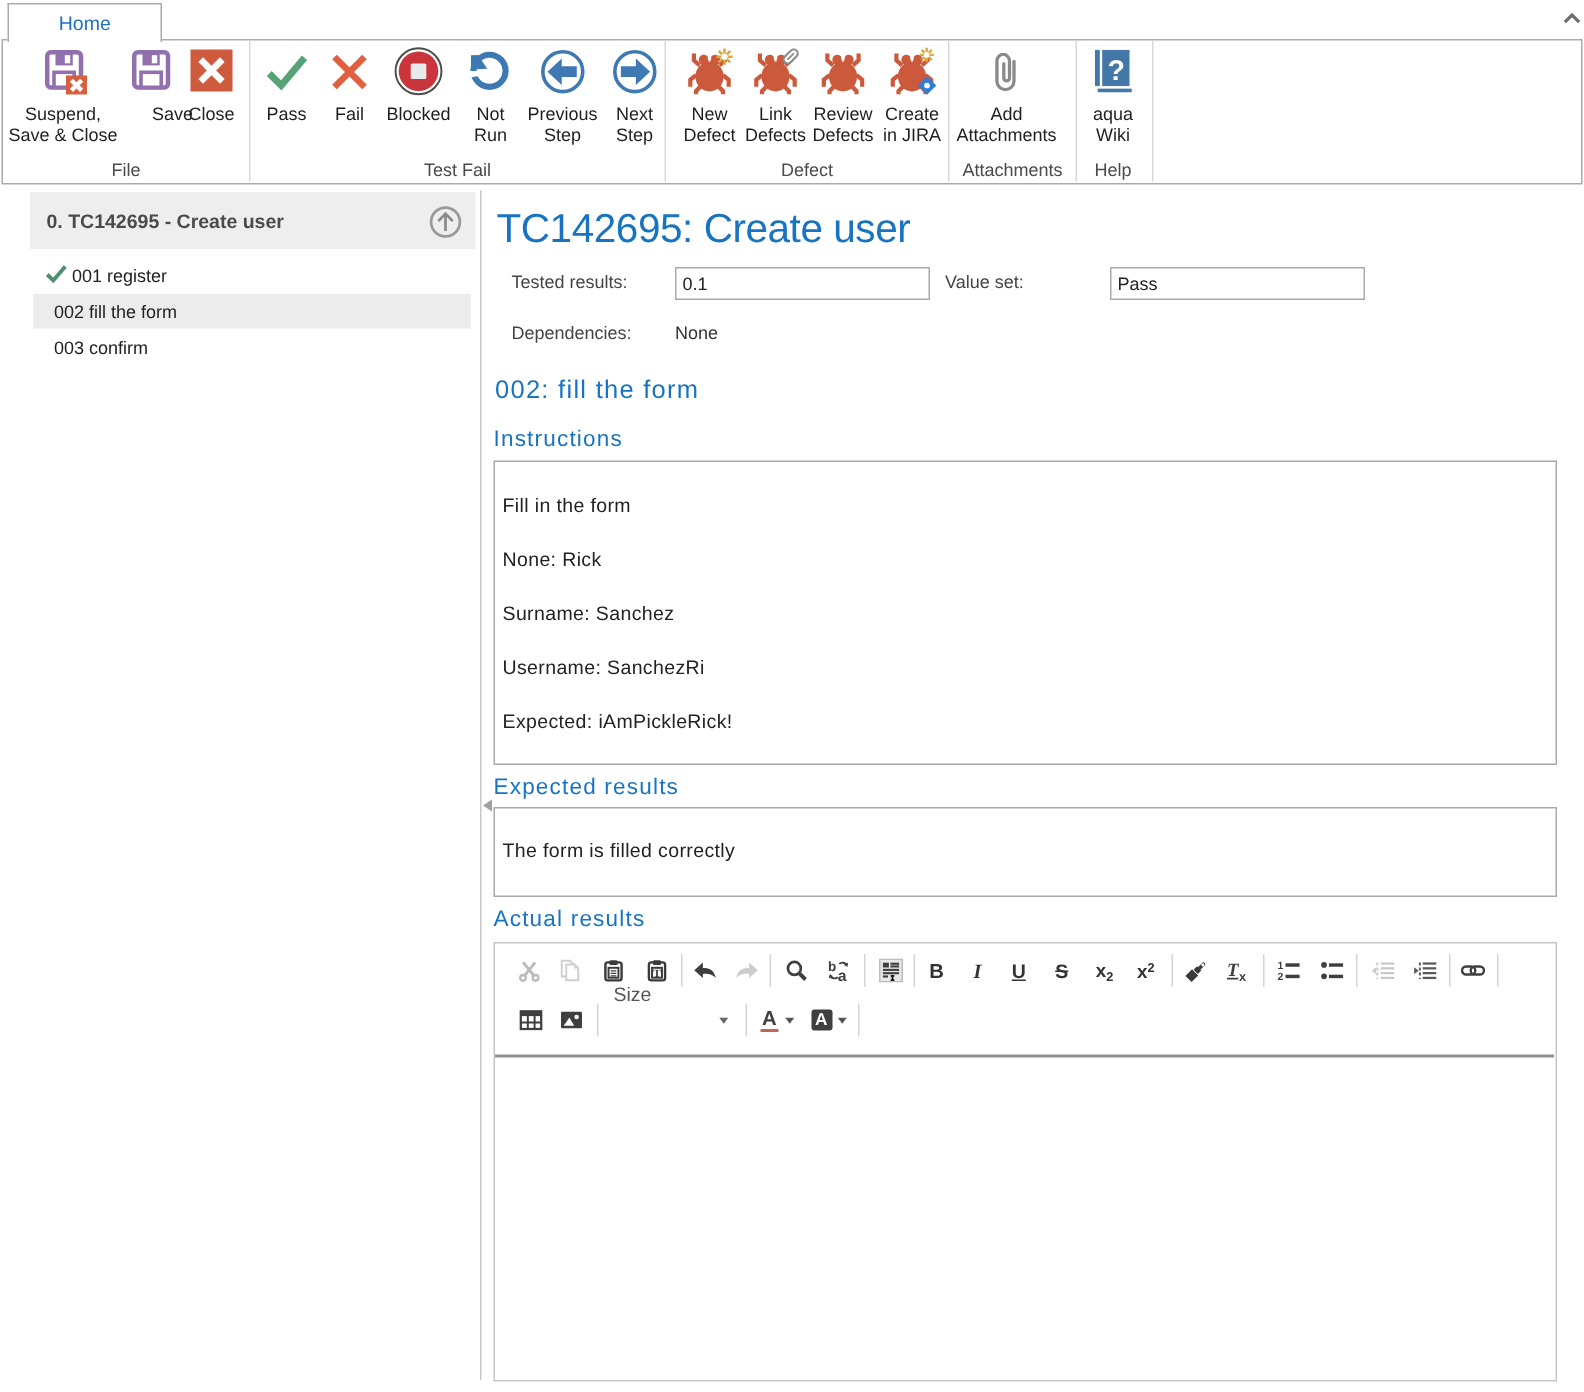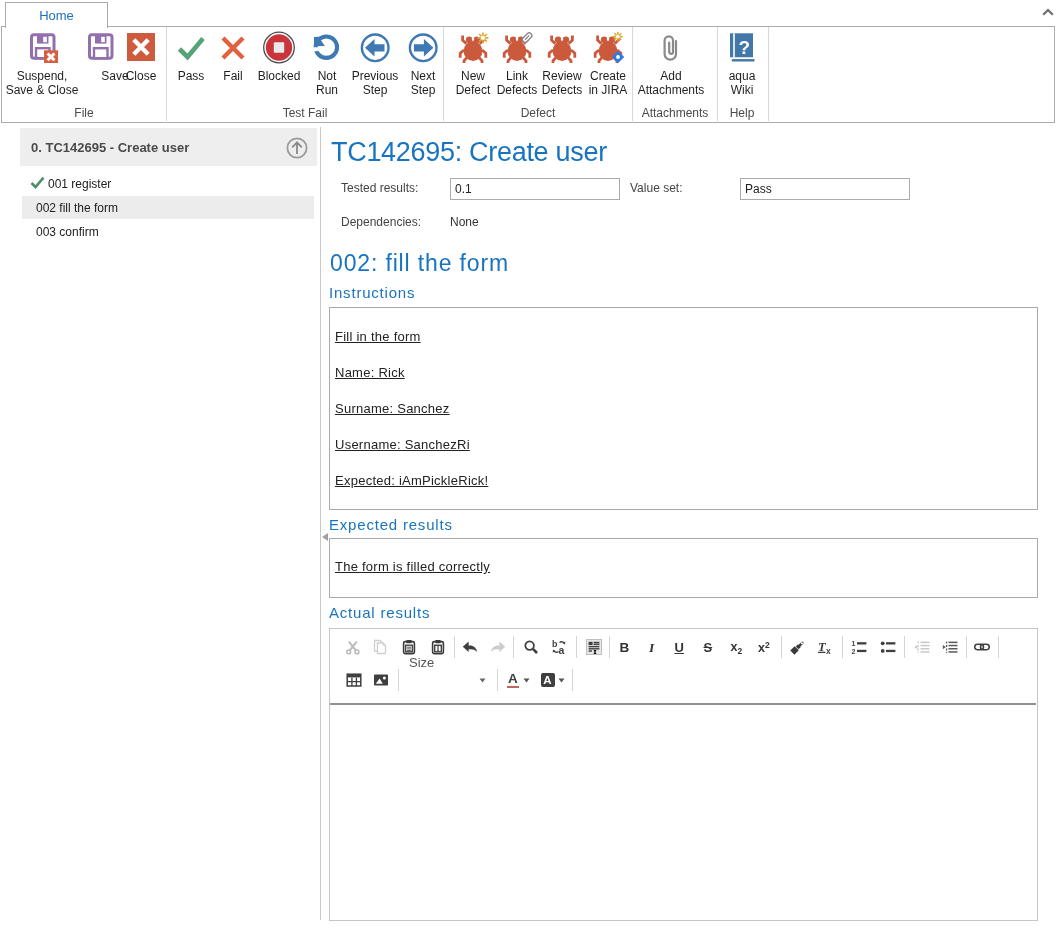--- a/index.html
+++ b/index.html
@@ -14,24 +14,24 @@
 
 #lphead{position:absolute;left:20px;top:128px;width:297px;height:38px;background:#eeeeee;}
 #lphead .t{position:absolute;left:11px;top:12px;font-size:13px;font-weight:bold;color:#4a4a4a;}
 .lprow{position:absolute;font-size:12px;color:#222;}
 #lpsel{position:absolute;left:22px;top:196px;width:292px;height:23px;background:#ececec;}
 #splitter{position:absolute;left:320px;top:127px;width:1px;height:793px;background:#c8c8c8;}
 
 #title{position:absolute;left:331px;top:137px;font-size:27px;color:#1874c0;letter-spacing:-0.3px;}
 .flabel{position:absolute;font-size:12px;color:#444;}
 .finput{position:absolute;height:20px;border:1px solid #ababab;font-size:12px;color:#222;line-height:20px;padding-left:4px;background:#fff;}
-#h2{position:absolute;left:330px;top:250px;font-size:23px;color:#1874c0;letter-spacing:0.85px;}
+#h2{position:absolute;left:330px;top:250px;font-size:17px;color:#1874c0;letter-spacing:0.85px;}
 .seclabel{position:absolute;font-size:15px;color:#1874c0;letter-spacing:0.8px;}
 .box{position:absolute;left:329px;width:707px;border:1px solid #a9a9a9;background:#fff;}
-.btext{position:absolute;font-size:13px;color:#222;letter-spacing:0.25px;text-decoration:underline;}
+.btext{position:absolute;font-size:13px;color:#222;letter-spacing:0.25px;}
 #collapsetri{position:absolute;left:322px;top:533px;width:0;height:0;border-top:4.5px solid transparent;border-bottom:4.5px solid transparent;border-right:6px solid #a0a0a0;}
 
 #editor{position:absolute;left:329px;top:628px;width:707px;height:291px;border:1px solid #c6c6c6;background:#fff;}
 #edline{position:absolute;left:330px;top:702.5px;width:706px;height:2.5px;background:#919191;}
 .tsep{position:absolute;width:1px;height:22px;background:#d5d5d5;}
 .ticon{position:absolute;width:16px;height:16px;}
 .ttext{position:absolute;font-size:13px;color:#333;}
 #chev{position:absolute;left:1042px;top:8px;}
 </style>
 </head>
@@ -233,21 +233,21 @@
 <div class="flabel" style="left:341px;top:181px">Tested results:</div>
 <div class="finput" style="left:450px;top:178px;width:164px">0.1</div>
 <div class="flabel" style="left:630px;top:181px">Value set:</div>
 <div class="finput" style="left:740px;top:178px;width:164px">Pass</div>
 <div class="flabel" style="left:341px;top:215px">Dependencies:</div>
 <div class="flabel" style="left:450px;top:215px;color:#333">None</div>
 <div id="h2">002: fill the form</div>
 <div class="seclabel" style="left:329px;top:284px">Instructions</div>
 <div class="box" style="top:307px;height:201px"></div>
 <div class="btext" style="left:335px;top:329px">Fill in the form</div>
-<div class="btext" style="left:335px;top:365px">Name: Rick</div>
+<div class="btext" style="left:335px;top:365px">None: Rick</div>
 <div class="btext" style="left:335px;top:401px">Surname: Sanchez</div>
 <div class="btext" style="left:335px;top:437px">Username: SanchezRi</div>
 <div class="btext" style="left:335px;top:473px">Expected: iAmPickleRick!</div>
 <div class="seclabel" style="left:329px;top:516px">Expected results</div>
 <div class="box" style="top:538px;height:58px"></div>
 <div class="btext" style="left:335px;top:559px">The form is filled correctly</div>
 <div class="seclabel" style="left:329px;top:604px">Actual results</div>
 <div id="editor"></div>
 <div id="edline"></div>
 

